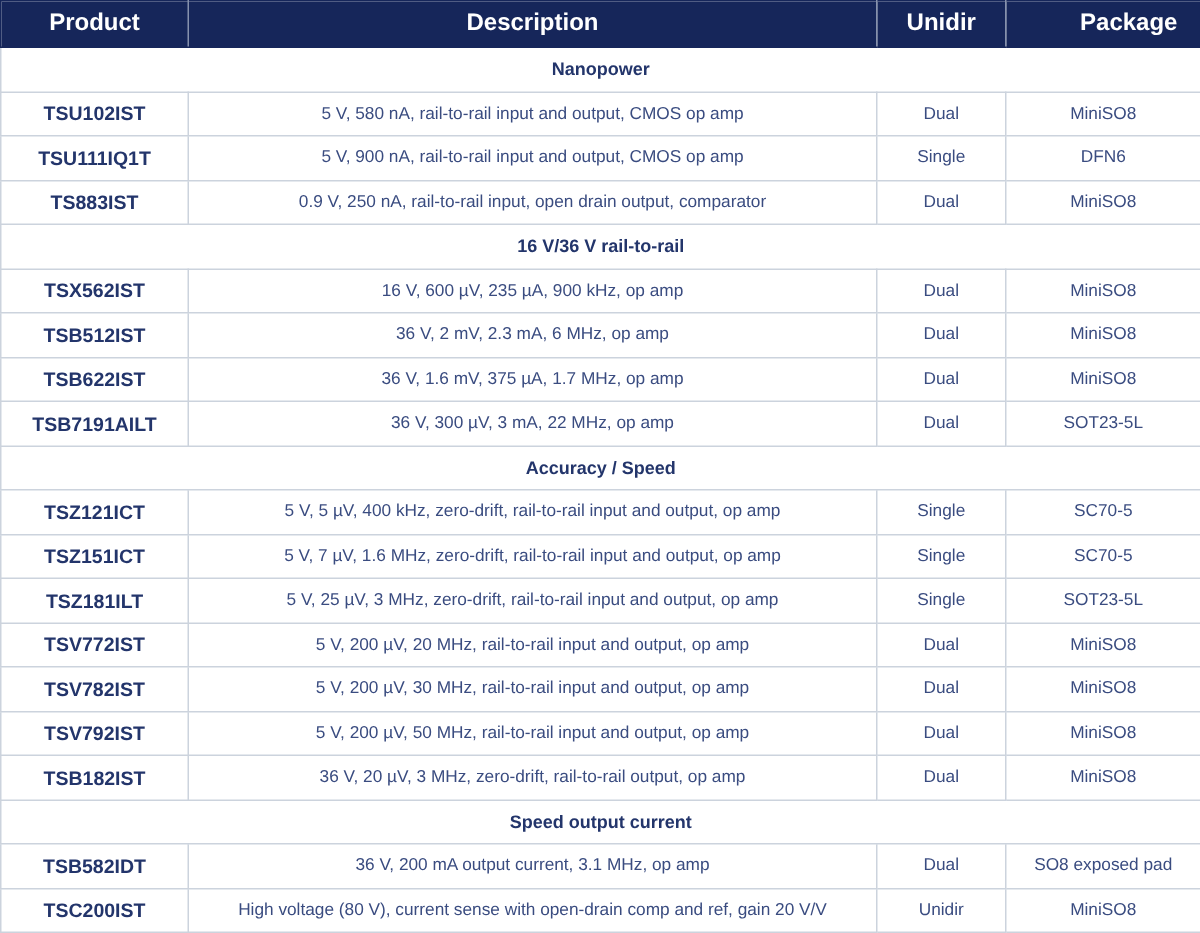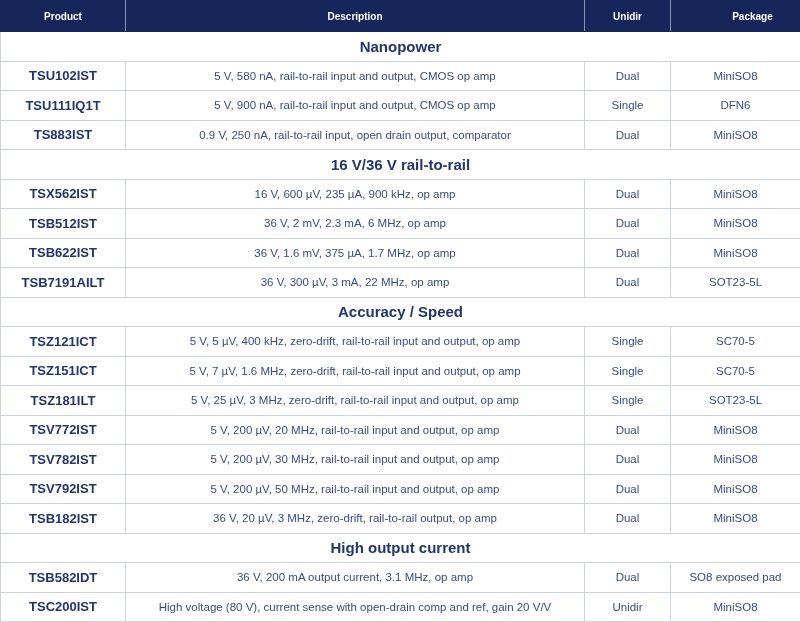--- a/index.html
+++ b/index.html
@@ -20,21 +20,21 @@
   }
   col.col-product  { width: 125px; }
   col.col-desc     { width: 459px; }
   col.col-channel  { width: 86px;  }
   col.col-package  { width: 130px; }
 
   thead th {
     background: #16265a;
     color: #ffffff;
     font-weight: bold;
-    font-size: 10px;
+    font-size: 16px;
     height: 26px;
     text-align: center;
     vertical-align: middle;
     padding: 2px 4px;
     border: 1px solid #16265a;
     border-right: 1px solid #8691ad;
   }
   thead th:last-child {
     border-right: 1px solid #16265a;
     padding-left: 38px;
@@ -52,21 +52,21 @@
     overflow: hidden;
   }
   tbody td.product-cell {
     font-weight: bold;
     color: #23356b;
     font-size: 13px;
   }
   tbody tr.section-row td {
     font-weight: bold;
     color: #23356b;
-    font-size: 15px;
+    font-size: 12px;
     background: #ffffff;
   }
 </style>
 </head>
 <body>
 
 <table class="product-table">
   <colgroup>
     <col class="col-product">
     <col class="col-desc">
@@ -169,21 +169,21 @@
         <td class="channel-cell">Dual</td>
         <td class="package-cell">MiniSO8</td>
       </tr>
       <tr>
         <td class="product-cell">TSB182IST</td>
         <td class="desc-cell">36 V, 20 µV, 3 MHz, zero-drift, rail-to-rail output, op amp</td>
         <td class="channel-cell">Dual</td>
         <td class="package-cell">MiniSO8</td>
       </tr>
       <tr class="section-row">
-        <td colspan="4">High output current</td>
+        <td colspan="4">Speed output current</td>
       </tr>
       <tr>
         <td class="product-cell">TSB582IDT</td>
         <td class="desc-cell">36 V, 200 mA output current, 3.1 MHz, op amp</td>
         <td class="channel-cell">Dual</td>
         <td class="package-cell">SO8 exposed pad</td>
       </tr>
       <tr>
         <td class="product-cell">TSC200IST</td>
         <td class="desc-cell">High voltage (80 V), current sense with open-drain comp and ref, gain 20 V/V</td>

